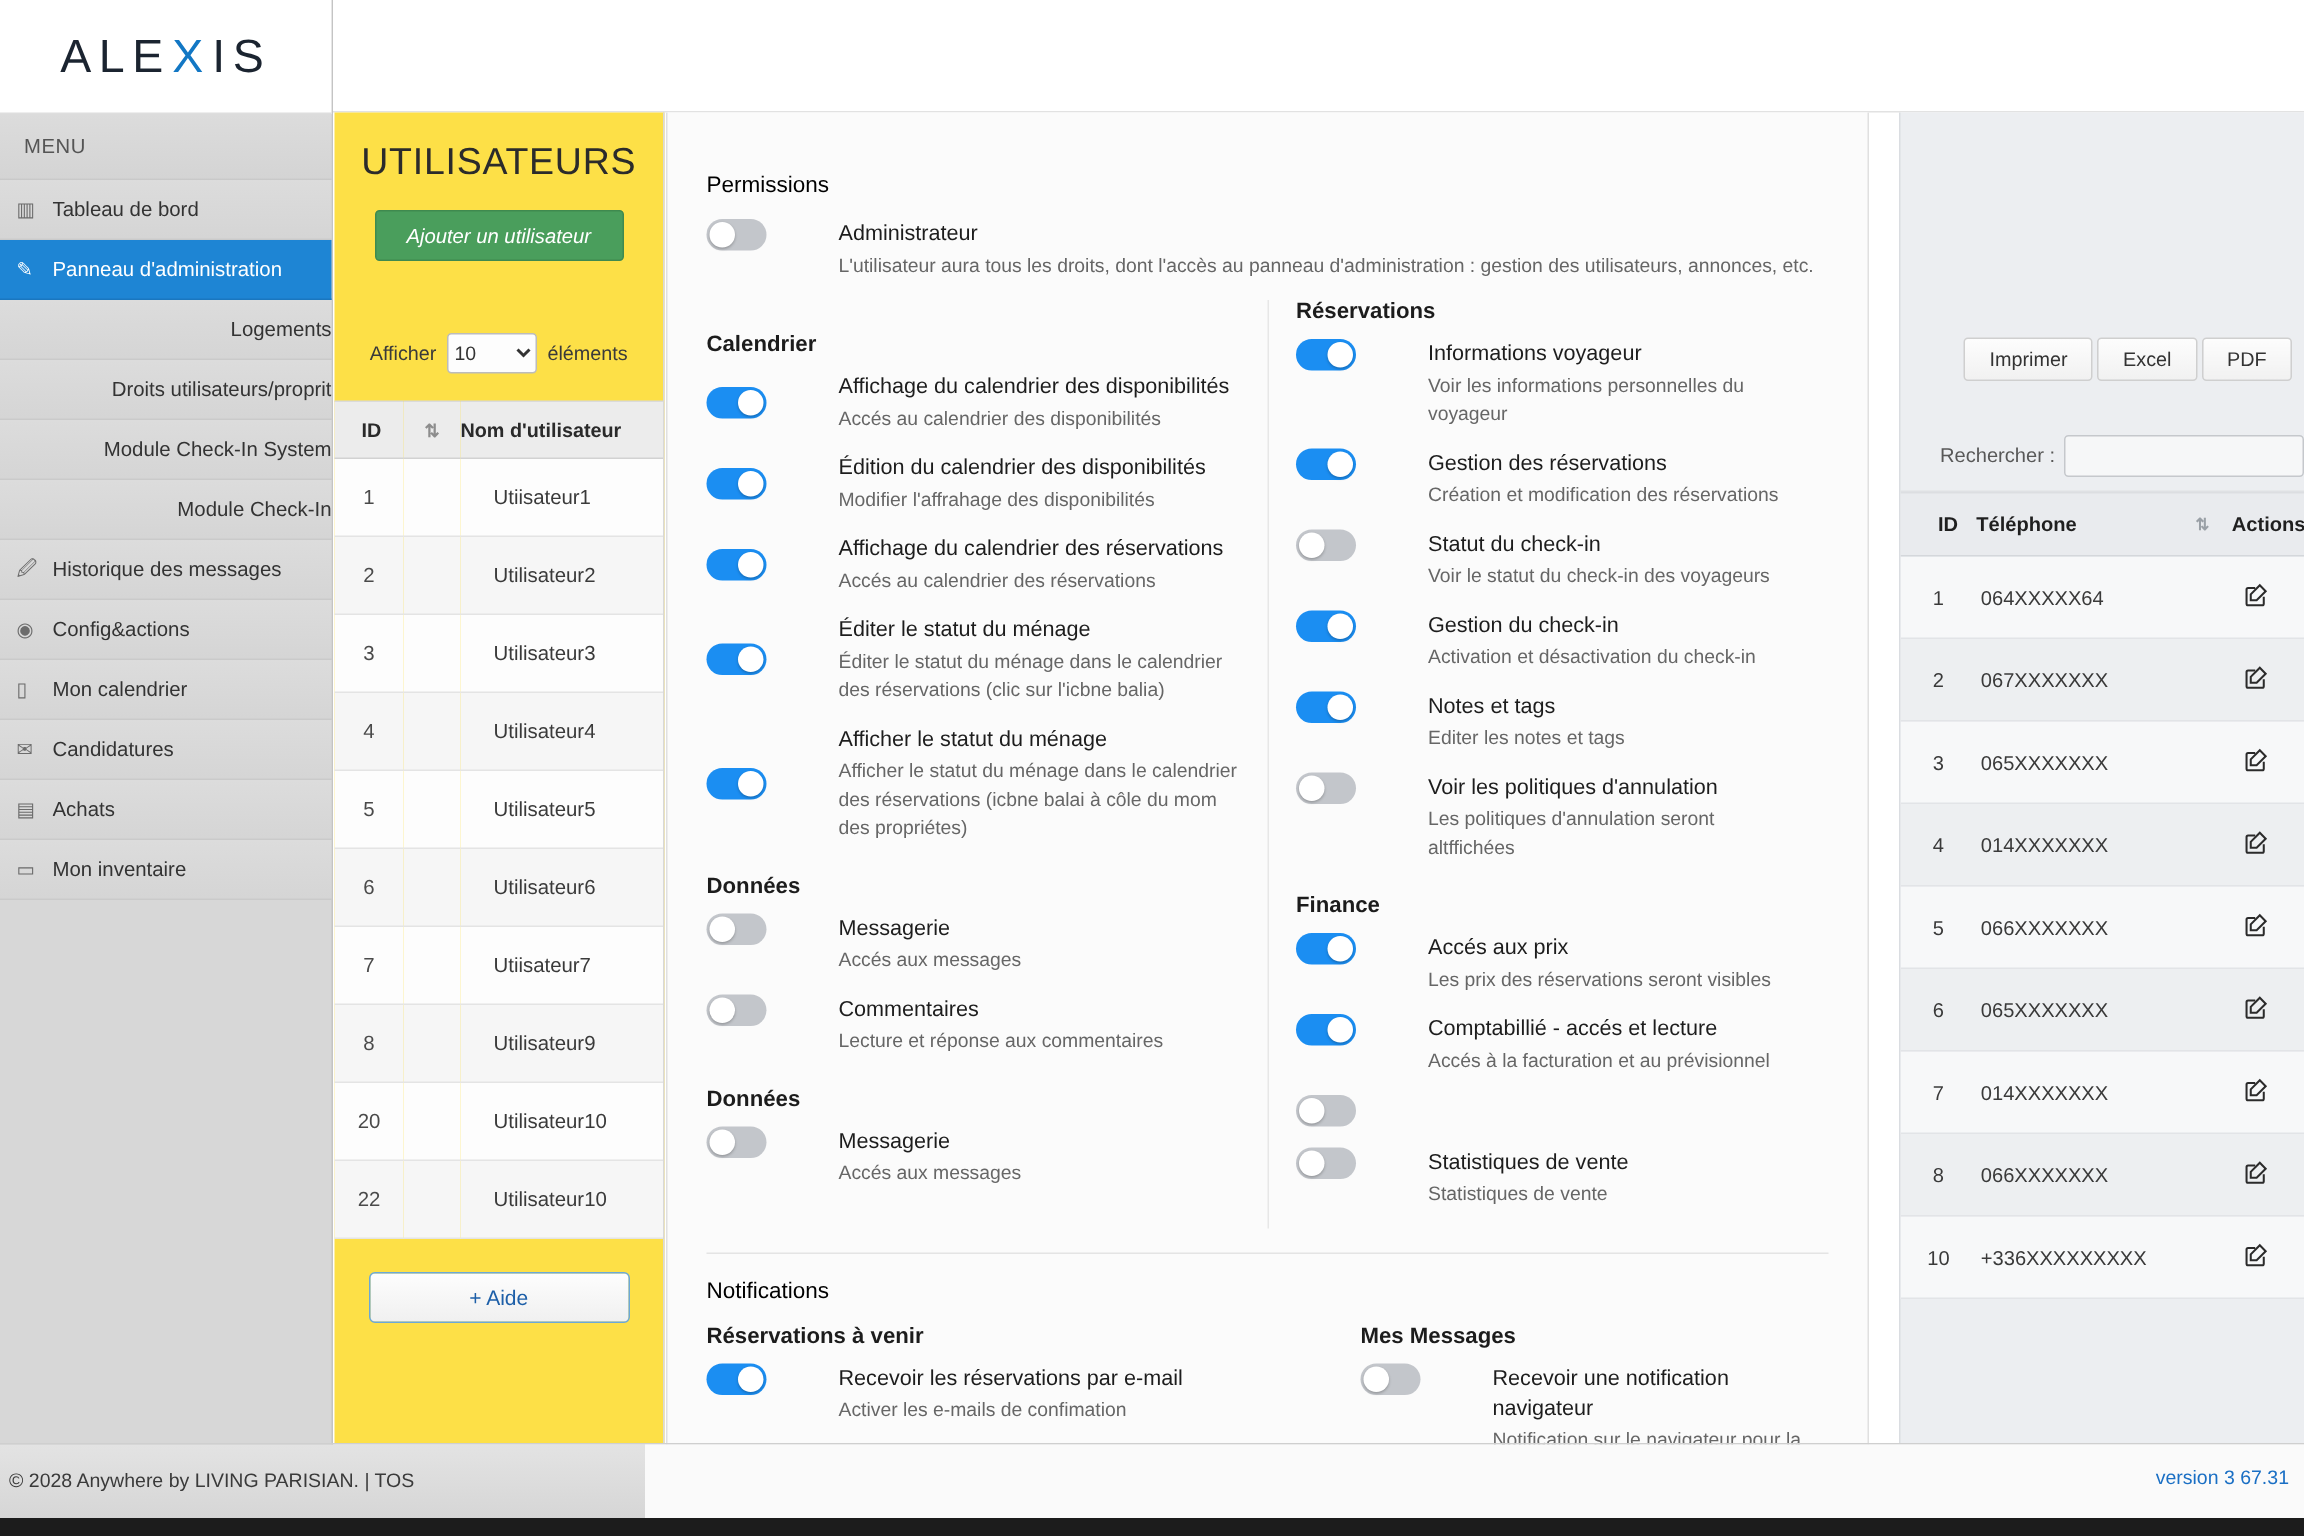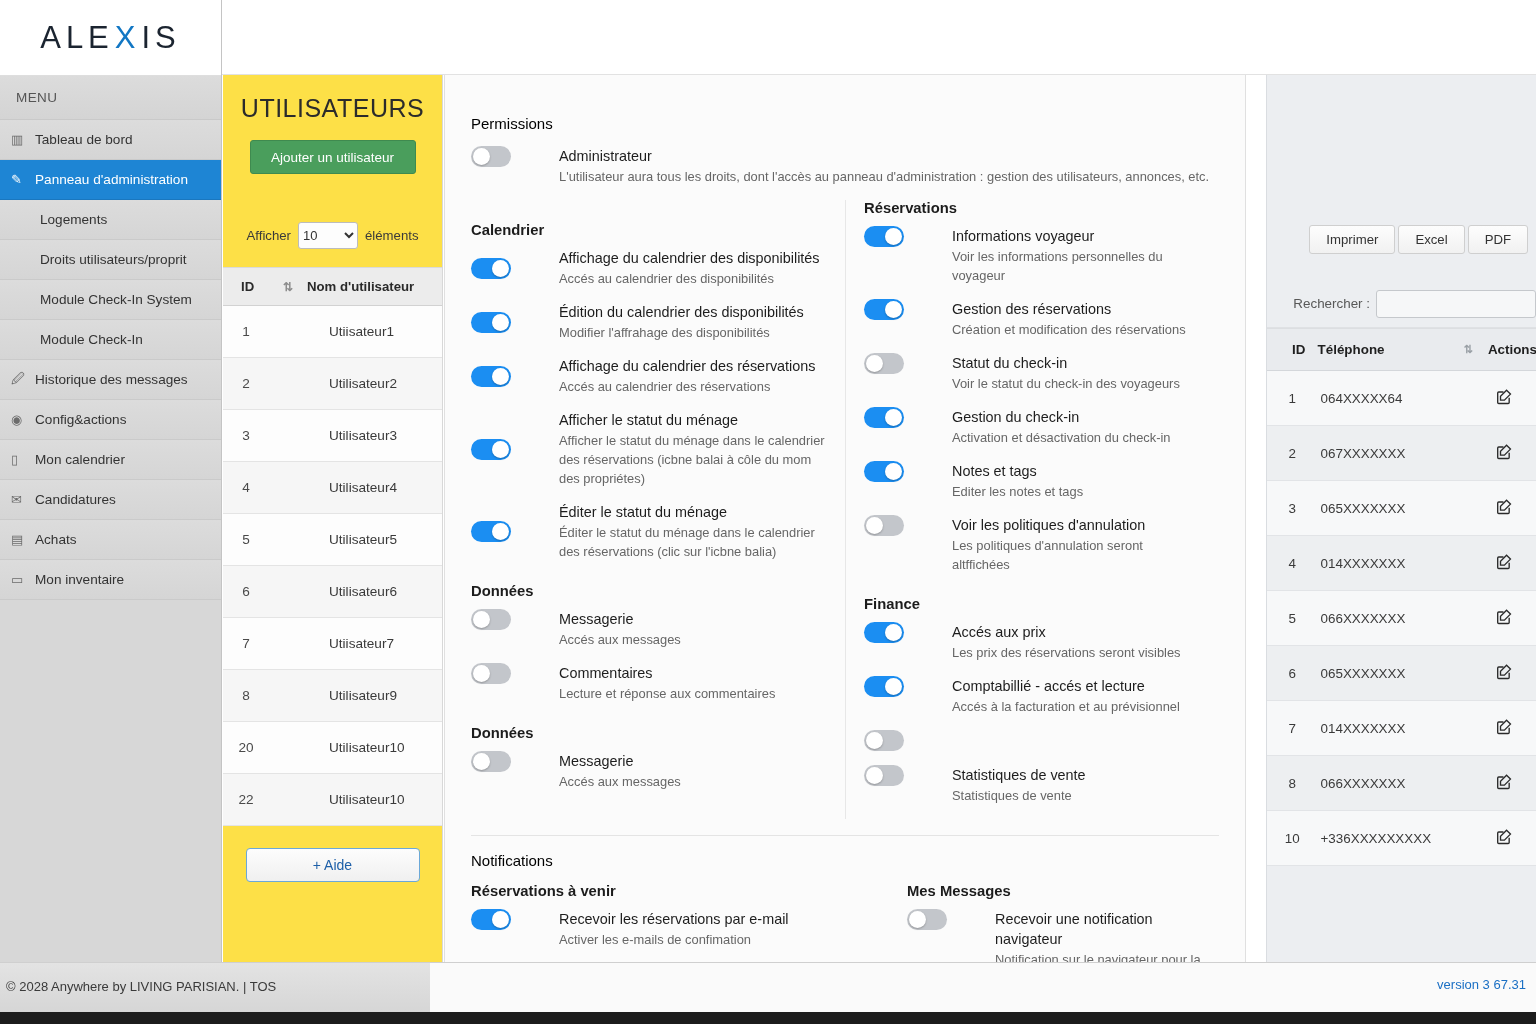--- a/index.html
+++ b/index.html
@@ -48,21 +48,21 @@
   }
   .nav-item {
     height: 40px;
     display: flex; align-items: center;
     padding-left: 11px;
     font-size: 13.6px; color: #333;
     border-bottom: 1px solid #cacaca;
     background: linear-gradient(#dcdcdc,#d5d5d5);
     cursor: pointer;
   }
-  .nav-item.sub { padding-left: 40px; }
+  .nav-item.sub { padding-left: 20px; justify-content: flex-end; }
   .nav-item.active {
     background: #1e85d4; color: #ffffff;
     border-bottom: 1px solid #1a77bf;
   }
   .nav-ico {
     width: 24px; display: inline-flex;
     align-items: center; justify-content: flex-start;
     flex: 0 0 24px;
     color: #6c6c6c; font-size: 13px;
   }
@@ -112,20 +112,21 @@
   #add-user-btn {
     display: block;
     margin: 17px auto 0;
     width: 166px; height: 34px;
     background: #4a9e5c;
     border: 1px solid #3f8a4f;
     border-radius: 3px;
     color: #ffffff; font-size: 13.5px;
     font-family: "Liberation Sans", sans-serif;
     cursor: pointer;
+    font-style: italic;
   }
   #show-entries {
     margin-top: 48px;
     display: flex; align-items: center; justify-content: center;
     gap: 7px; font-size: 13.2px; color: #3a3a3a;
   }
   #entries-select {
     height: 27px; width: 60px;
     font-size: 13px; color: #333;
     border: 1px solid #bcbcbc; border-radius: 3px;
@@ -466,31 +467,31 @@
                 <div class="ptext">
                   <div class="ptitle">Affichage du calendrier des réservations</div>
                   <div class="pdesc">Accés au calendrier des réservations</div>
                 </div>
               </div>
               <div class="pitem mid">
                 <div class="tgl on">
                   <div class="knob"></div>
                 </div>
                 <div class="ptext">
+                  <div class="ptitle">Éditer le statut du ménage</div>
+                  <div class="pdesc">Éditer le statut du ménage dans le calendrier des réservations (clic sur l'icbne balia)</div>
+                </div>
+              </div>
+              <div class="pitem mid">
+                <div class="tgl on">
+                  <div class="knob"></div>
+                </div>
+                <div class="ptext">
                   <div class="ptitle">Afficher le statut du ménage</div>
                   <div class="pdesc">Afficher le statut du ménage dans le calendrier des réservations (icbne balai à côle du mom des propriétes)</div>
-                </div>
-              </div>
-              <div class="pitem mid">
-                <div class="tgl on">
-                  <div class="knob"></div>
-                </div>
-                <div class="ptext">
-                  <div class="ptitle">Éditer le statut du ménage</div>
-                  <div class="pdesc">Éditer le statut du ménage dans le calendrier des réservations (clic sur l'icbne balia)</div>
                 </div>
               </div>
             </div>
 
           <div class="sec-bold">Données</div>
           <div id="list-donnees1">
               <div class="pitem">
                 <div class="tgl">
                   <div class="knob"></div>
                 </div>

